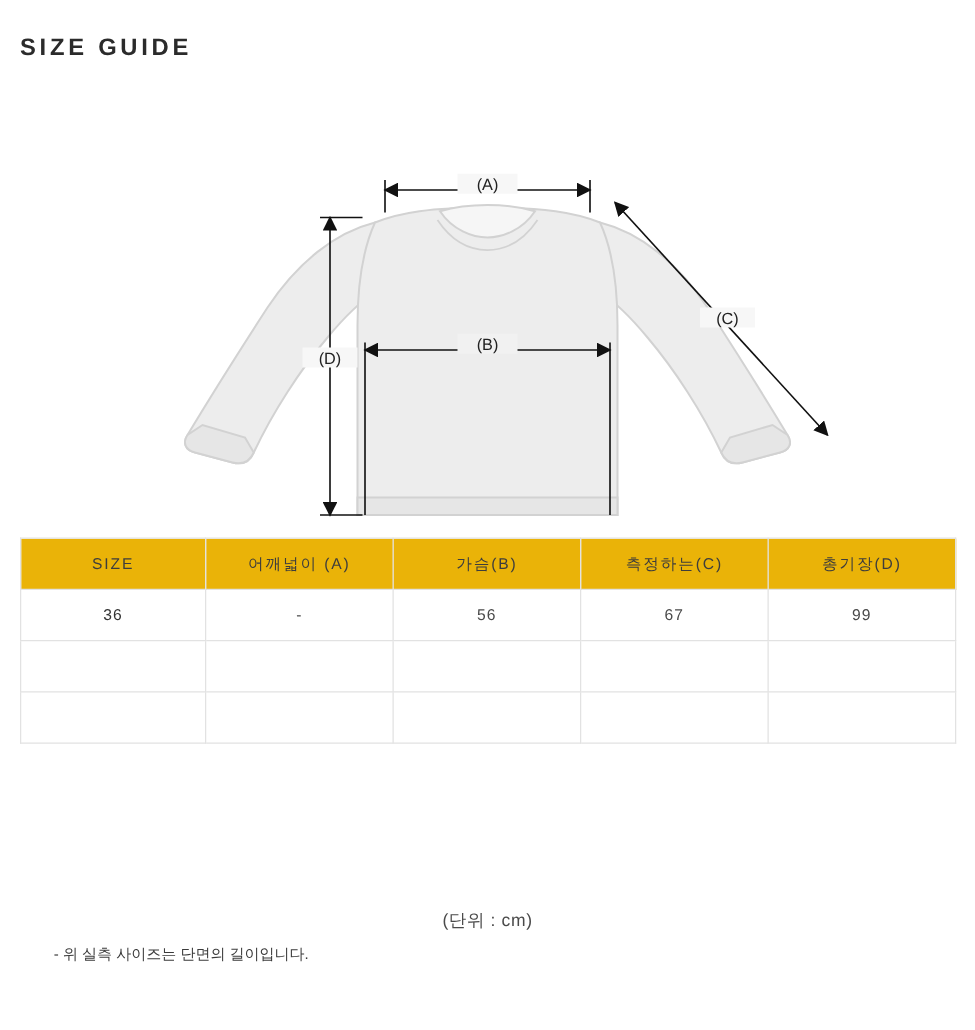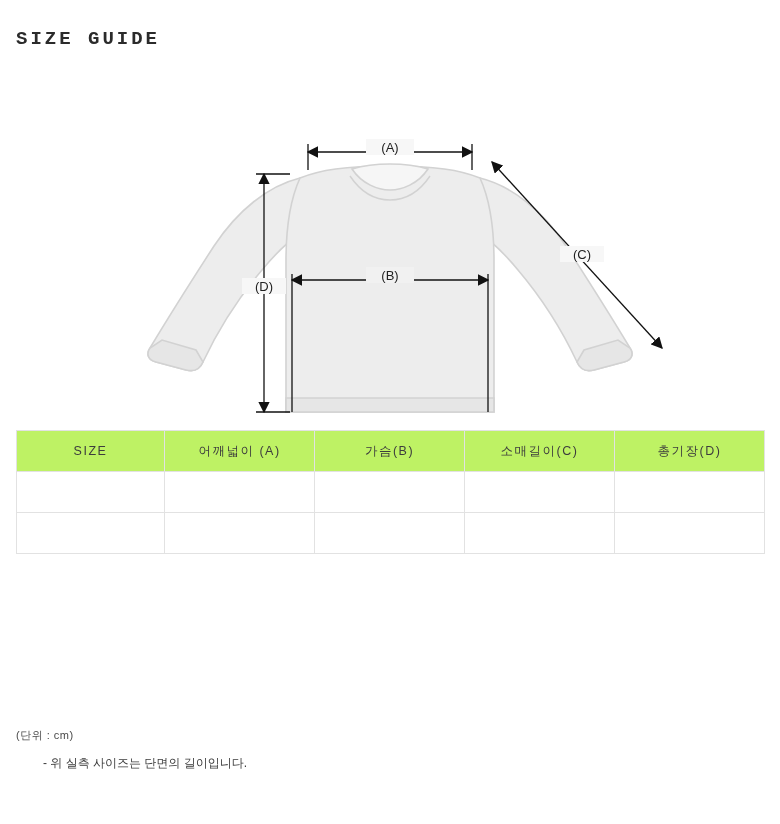--- a/index.html
+++ b/index.html
@@ -24,21 +24,20 @@
 
   
   .title {
     position: absolute;
     left: 16px;
     top: 28px;
     font-size: 19px;
     letter-spacing: 3px;
     font-weight: bold;
     color: #2b2b2b;
-    font-family: Liberation Mono, monospace;
   }
 
   
   .diagram {
     position: absolute;
     left: 0;
     top: 60px;
     width: 780px;
     height: 360px;
   }
@@ -61,40 +60,40 @@
     height: 40px;
     text-align: center;
     vertical-align: middle;
     font-size: 12.5px;
     font-weight: normal;
     color: #4a4a4a;
     letter-spacing: 1px;
     padding: 0;
   }
   table.size-table thead th {
-    background: #bef264;
+    background: #eab308;
     color: #3d3d3d;
     letter-spacing: 1.5px;
   }
   table.size-table tbody td.size-col {
     color: #333;
   }
   table.size-table tbody tr.empty td {
     height: 40px;
   }
   .col-size { width: 148px; }
   .col-rest { width: 150px; }
 
   .unit-note {
     position: absolute;
     left: 16px;
     top: 728px;
     width: 748px;
-    text-align: left;
-    font-size: 11px;
+    text-align: center;
+    font-size: 14px;
     color: #4a4a4a;
     letter-spacing: 0.5px;
   }
 
   .notes {
     position: absolute;
     left: 16px;
     top: 752px;
     width: 748px;
     font-size: 12px;
@@ -187,25 +186,32 @@
           <col class="col-rest">
           <col class="col-rest">
           <col class="col-rest">
           <col class="col-rest">
       </colgroup>
       <thead>
         <tr>
           <th>SIZE</th>
           <th>어깨넓이 (A)</th>
           <th>가슴(B)</th>
-          <th>소매길이(C)</th>
+          <th>측정하는(C)</th>
           <th>총기장(D)</th>
         </tr>
       </thead>
       <tbody>
+        <tr>
+          <td class="size-col">36</td>
+          <td>-</td>
+          <td>56</td>
+          <td>67</td>
+          <td>99</td>
+        </tr>
         <tr class="empty">
           <td class="size-col"></td>
           <td></td>
           <td></td>
           <td></td>
           <td></td>
         </tr>
         <tr class="empty">
           <td class="size-col"></td>
           <td></td>

